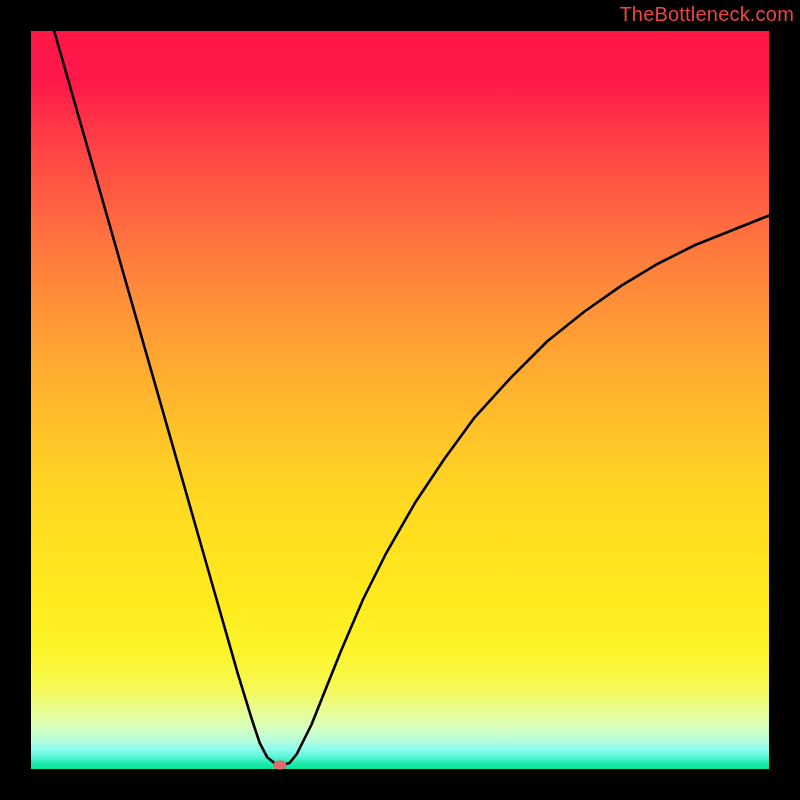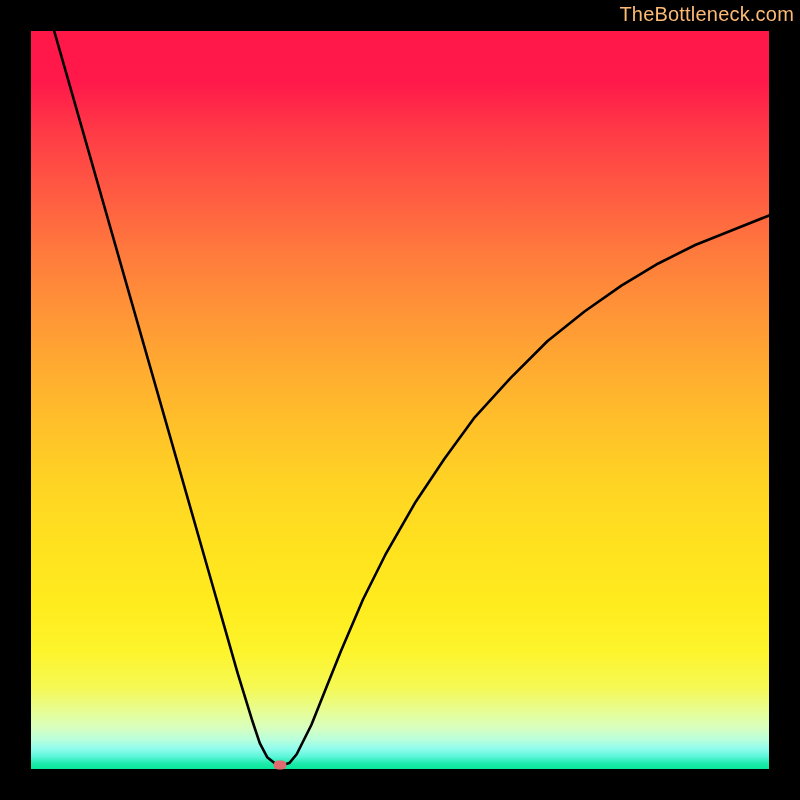--- a/index.html
+++ b/index.html
@@ -61,21 +61,21 @@
     width: 13px;
     height: 9px;
     border-radius: 5px / 4.5px;
     background: #e06a6f;
     transform: translate(-50%, -50%);
   }
   .watermark {
     position: absolute;
     top: 3px;
     right: 6px;
-    color: #fdba74;
+    color: #ef4444;
     font-size: 20px;
     font-weight: 500;
     letter-spacing: 0.2px;
     text-align: right;
   }
 </style>
 </head>
 <body>
 
 <div class="frame">

